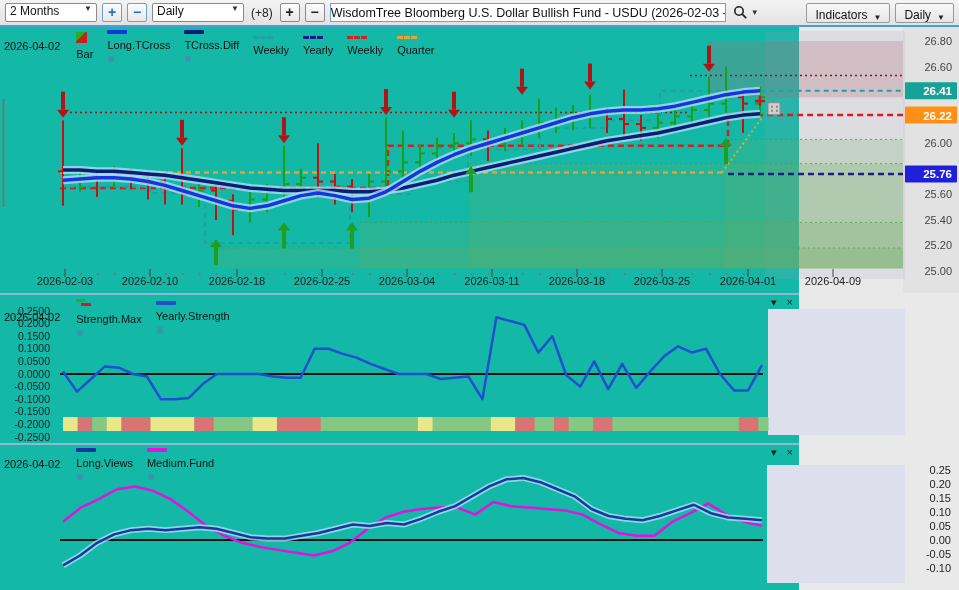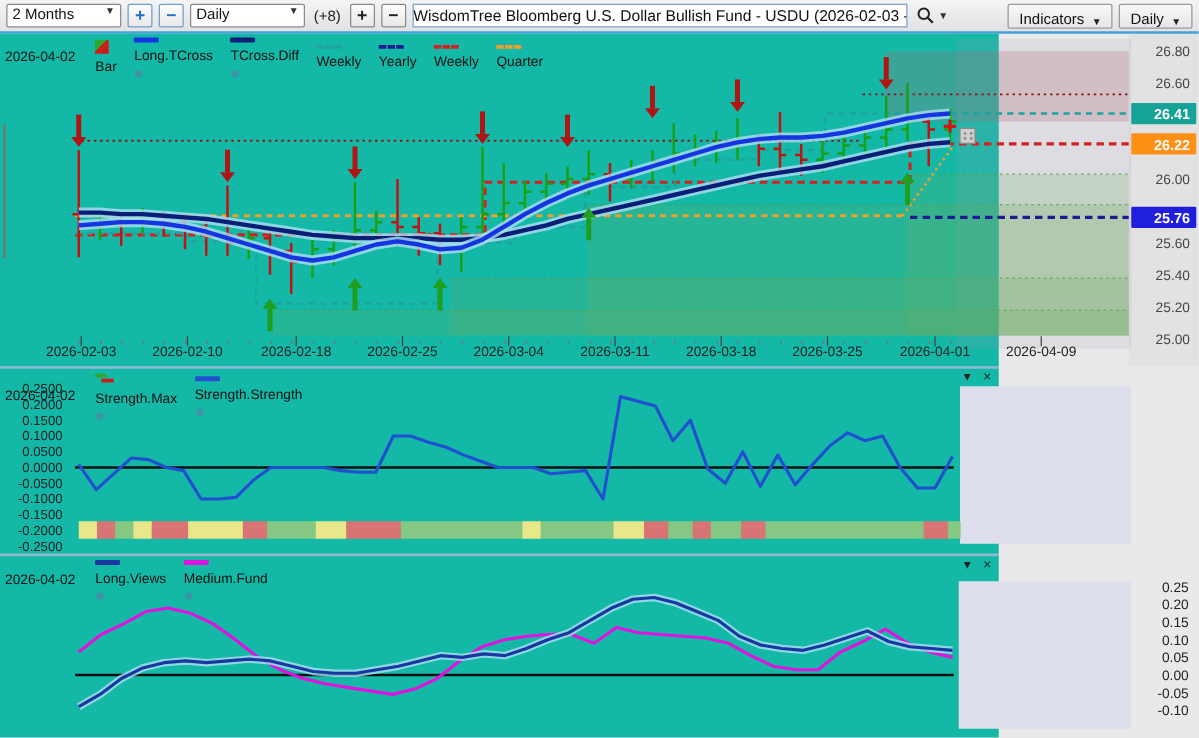--- a/index.html
+++ b/index.html
@@ -386,21 +386,21 @@
   <div class="panel panel-mid">
     <div class="legend">
       <span class="ldate">2026-04-02</span>
       <span class="litem">
         <span class="sw-maxicon"></span>
         <span>Strength.Max</span>
         <span class="ldot" style="background: rgb(61, 147, 168);"></span>
       </span>
       <span class="litem">
         <span class="sw-line" style="background: rgb(32, 80, 208);"></span>
-        <span>Strength.Strength</span>
+        <span>Yearly.Strength</span>
         <span class="ldot" style="background: rgb(61, 147, 168);"></span>
       </span>
     </div>
     <div class="panel-ctl">
       <span>▾</span>
       <span>×</span>
     </div>
     <svg id="mid-svg" width="959" height="148">
         <rect x="768" y="14" width="137" height="126" fill="#dde0ec"></rect>
         <text x="50" y="19.5" text-anchor="end" font-size="10.5" fill="#222" font-weight="normal">0.2500</text>

